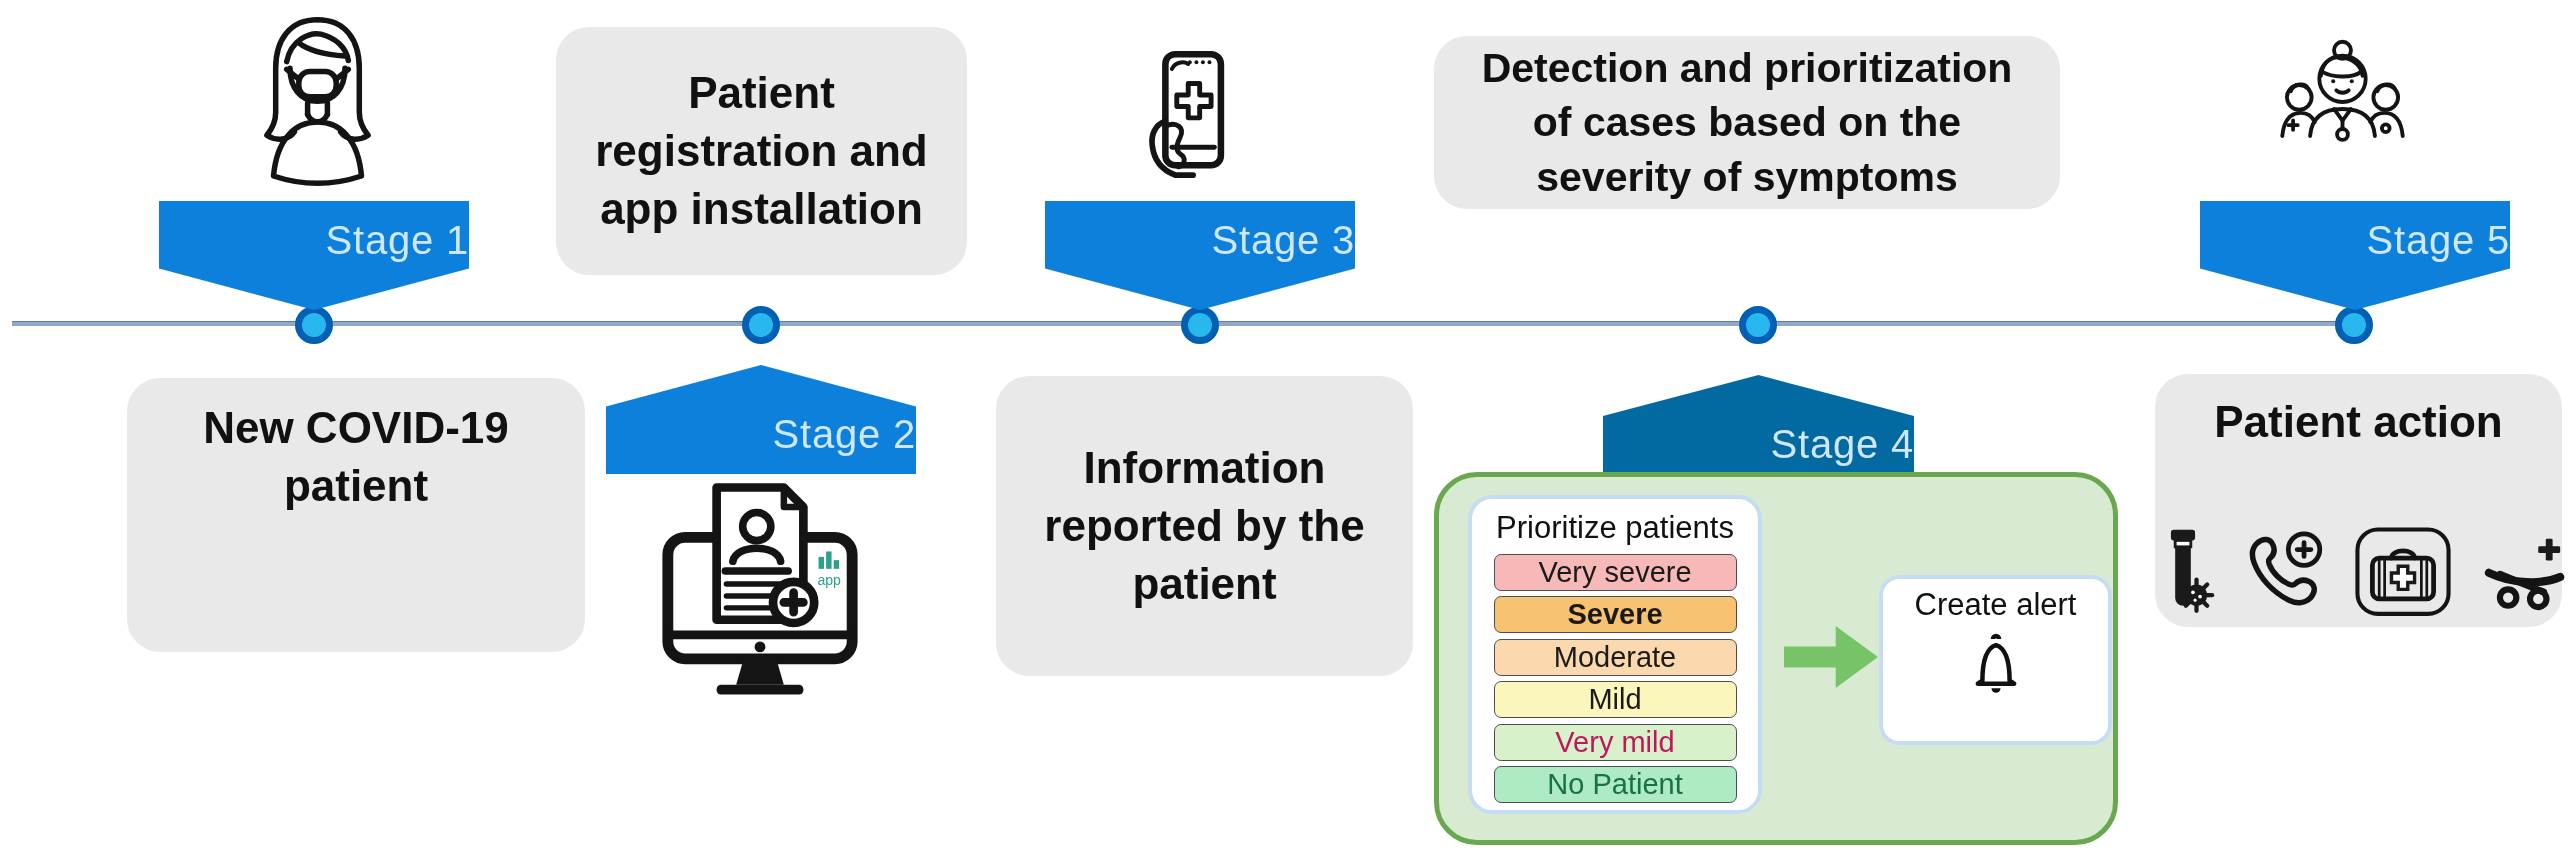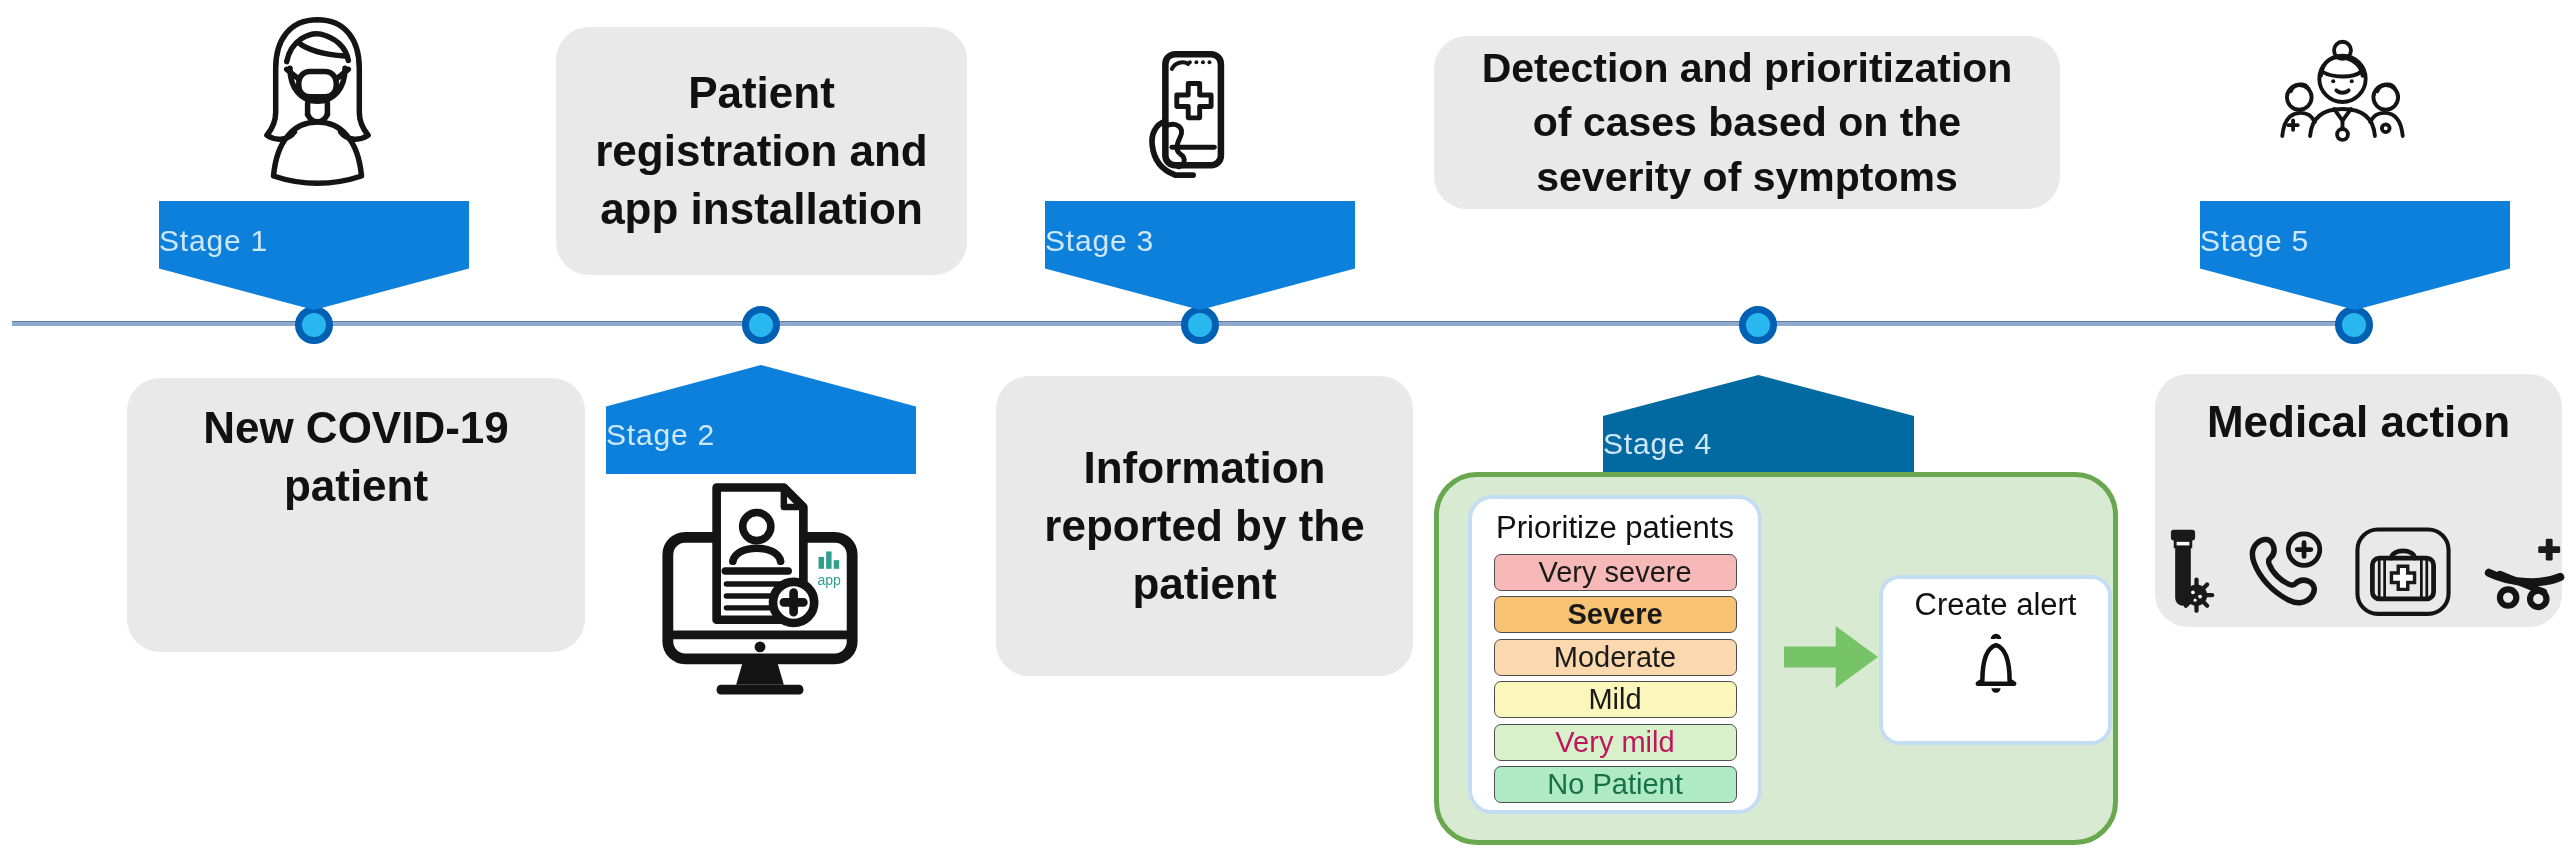--- a/index.html
+++ b/index.html
@@ -6,22 +6,22 @@
   #canvas{position:relative;width:2576px;height:858px;background:#ffffff;overflow:hidden;
           font-family:"Liberation Sans", sans-serif;}
   .abs{position:absolute;}
 
   
   .tl-line{height:4px;border-top:1.6px solid #5d7ba6;background:#8fa9cd;}
   .tl-node{width:24px;height:24px;border-radius:50%;border:7.1px solid #0060b4;background:#29b7f0;
            transform:translate(-50%,-50%);}
 
   
-  .banner{display:flex;align-items:center;justify-content:flex-start;
-          font-size:30px;letter-spacing:0.8px;}
+  .banner{display:flex;align-items:center;justify-content:flex-end;
+          font-size:40px;letter-spacing:0.8px;}
   .banner.down{clip-path:polygon(0 0,100% 0,100% 62%,50% 100%,0 62%);padding-bottom:30px;}
   .banner.up{clip-path:polygon(50% 0,100% 38%,100% 100%,0 100%,0 38%);padding-top:30px;}
 
   
   .gray-box{background:#e9e9e9;border-radius:33px;color:#111;font-weight:bold;
             display:flex;flex-direction:column;align-items:center;justify-content:center;
             text-align:center;white-space:pre-line;font-size:44px;line-height:1.32;}
   .gray-box.top-align{justify-content:flex-start;}
 
   
@@ -85,21 +85,21 @@
     <span>Information
 reported by the
 patient</span></div>
 
   <div class="abs gray-box" style="left:1434px;top:36px;width:626px;height:173px;font-size:41px;">
     <span>Detection and prioritization
 of cases based on the
 severity of symptoms</span></div>
 
   <div class="abs gray-box top-align" style="left:2155px;top:374px;width:407px;height:253px;padding-top:19px;box-sizing:border-box;">
-    <span>Medical action</span>
+    <span>Patient action</span>
     <div class="action-icons">
       <span>
         <svg width="64" height="102" viewBox="0 0 90 140">
           <rect x="28" y="12" width="34" height="15" rx="4" fill="#1a1a1a"></rect>
           <rect x="34" y="27" width="22" height="9" fill="#ffffff" stroke="#1a1a1a" stroke-width="4"></rect>
           <path d="M34,36 h22 v72 a11,11 0 0 1 -22,0 z" fill="#1a1a1a"></path>
           <g stroke="#1a1a1a" stroke-width="6" stroke-linecap="round">
             <line x1="64" y1="82" x2="64" y2="126"></line>
               <line x1="42" y1="104" x2="86" y2="104"></line>
             <line x1="49" y1="89" x2="79" y2="119"></line>

